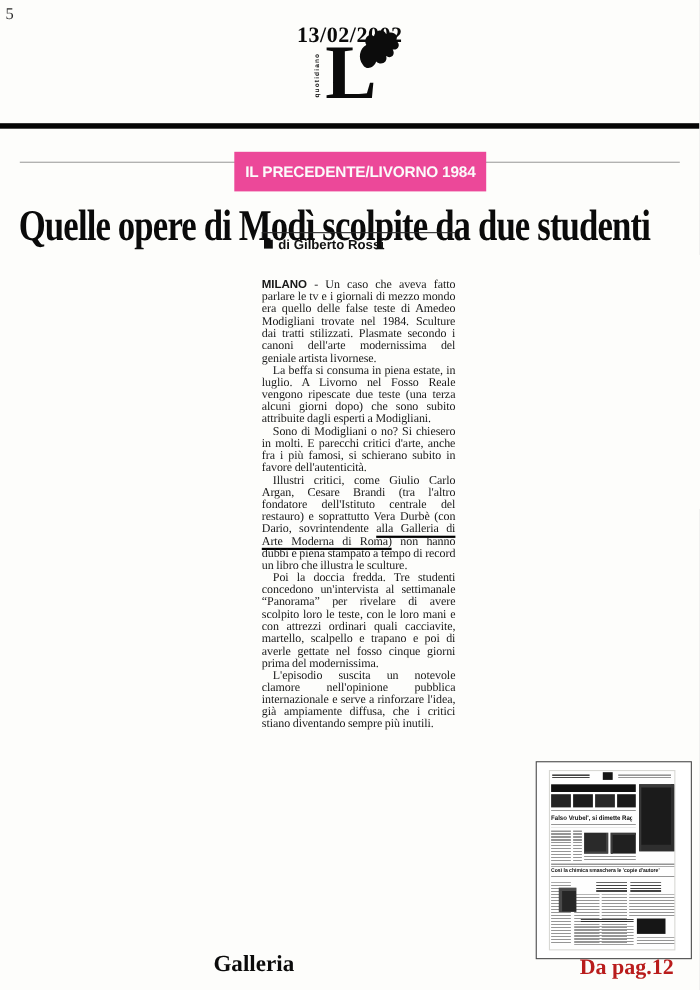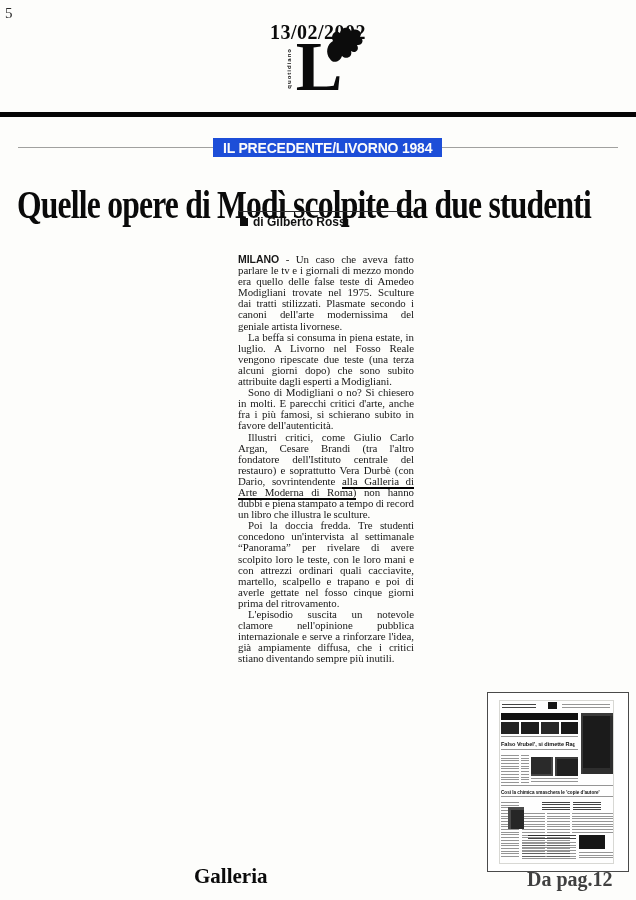--- a/index.html
+++ b/index.html
@@ -20,22 +20,22 @@
   .logo-vert{position:absolute;left:-9px;bottom:6px;
     font-family:"Liberation Sans",sans-serif;font-size:6px;letter-spacing:1px;color:#111;
     writing-mode:vertical-rl;transform:rotate(180deg);}
   .logo-flourish{position:absolute;right:-26px;top:-12px;width:44px;height:40px;}
   .edition{position:absolute;left:0;right:0;top:91px;text-align:center;
     font-weight:bold;font-size:17px;color:#0b0b0b;}
   .rule-thick{position:absolute;left:0;top:112px;width:636px;height:5px;background:#050505;}
   
   .kicker-line{position:absolute;left:18px;top:147px;width:600px;height:0;
     border-top:1px solid #8a8a88;opacity:.8;}
-  .kicker{position:absolute;left:213px;top:138px;height:19px;
-    background:#1d4ed8;color:#fbfbfb;display:flex;align-items:center;
+  .kicker{position:absolute;left:213px;top:138px;height:36px;
+    background:#ec4899;color:#fbfbfb;display:flex;align-items:center;
     padding:0 10px;font-family:"Liberation Sans",sans-serif;
     font-weight:bold;font-size:14px;letter-spacing:-.2px;white-space:nowrap;}
   .headline{position:absolute;left:17px;top:157px;width:760px;
     font-weight:bold;font-size:40px;line-height:1.05;letter-spacing:-1px;color:#0a0a0a;
     transform:scaleX(0.79);transform-origin:0 0;white-space:nowrap;}
   
   .column{position:absolute;left:238px;top:211px;width:176px;}
   .byline{position:relative;border-top:1px solid #2c2c2c;padding:3px 0 0 2px;
     font-family:"Liberation Sans",sans-serif;font-weight:bold;font-size:12px;color:#111;
     margin-bottom:25px;}
@@ -44,21 +44,21 @@
   .body-text{font-size:10.9px;line-height:11.1px;text-align:justify;
     color:#181818;letter-spacing:-.05px;word-spacing:-.3px;}
   .body-text p{margin:0;text-indent:10px;}
   .body-text p.first{text-indent:0;}
   .lead{font-family:"Liberation Sans",sans-serif;font-weight:bold;font-size:10.5px;margin-top:28px;}
   .hand-underline{border-bottom:2.5px solid #000;}
   
   .section-label{position:absolute;left:194px;top:864px;
     font-weight:bold;font-size:21px;color:#0b0b0b;}
   .source-page{position:absolute;left:527px;top:868px;
-    font-weight:bold;font-size:20px;color:#404040;}
+    font-weight:bold;font-size:20px;color:#b91c1c;}
   
   .thumb-box{position:absolute;left:487px;top:692px;width:140px;height:178px;
     border:1px solid #4a4a4a;background:#fff;}
   .mini-page{position:absolute;left:12px;top:8px;width:113px;height:162px;
     background:#fefefe;box-shadow:0 0 0 1px #d8d8d4;}
   .mini-page > div{position:absolute;}
   .noise{background:repeating-linear-gradient(180deg,rgba(45,45,45,.5) 0 1px,rgba(0,0,0,0) 1px 2.7px);}
   .noise-bold{background:repeating-linear-gradient(180deg,rgba(20,20,20,.8) 0 1px,rgba(0,0,0,0) 1px 2.5px);}
   .mini-head{font-family:"Liberation Sans",sans-serif;font-weight:bold;color:#0d0d0d;
     white-space:nowrap;overflow:hidden;transform:scaleX(.92);transform-origin:0 0;}
@@ -84,25 +84,25 @@
 
   <div class="kicker-line"></div>
   <div class="kicker">IL PRECEDENTE/LIVORNO 1984</div>
   <h1 class="headline">Quelle opere di Modì scolpite da due studenti</h1>
 
   <div class="column">
     <div class="byline">
       <span class="byline-sq"></span><span>di Gilberto Rossi</span>
     </div>
     <div class="body-text">
-      <p class="first"><span class="lead">MILANO</span><span> - Un caso che aveva fatto parlare le tv e i giornali di mezzo mondo era quello delle false teste di Amedeo Modigliani trovate nel 1975. Sculture dai tratti stilizzati. Plasmate secondo i canoni dell'arte modernissima del geniale artista livornese.</span></p>
+      <p class="first"><span class="lead">MILANO</span><span> - Un caso che aveva fatto parlare le tv e i giornali di mezzo mondo era quello delle false teste di Amedeo Modigliani trovate nel 1984. Sculture dai tratti stilizzati. Plasmate secondo i canoni dell'arte modernissima del geniale artista livornese.</span></p>
       <p>La beffa si consuma in piena estate, in luglio. A Livorno nel Fosso Reale vengono ripescate due teste (una terza alcuni giorni dopo) che sono subito attribuite dagli esperti a Modigliani.</p>
       <p>Sono di Modigliani o no? Si chiesero in molti. E parecchi critici d'arte, anche fra i più famosi, si schierano subito in favore dell'autenticità.</p>
       <p><span>Illustri critici, come Giulio Carlo Argan, Cesare Brandi (tra l'altro fondatore dell'Istituto centrale del restauro) e soprattutto Vera Durbè (con Dario, sovrintendente </span><span class="hand-underline">alla Galleria di Arte Moderna di Roma)</span><span> non hanno dubbi e piena stampato a tempo di record un libro che illustra le sculture.</span></p>
-      <p>Poi la doccia fredda. Tre studenti concedono un'intervista al settimanale “Panorama” per rivelare di avere scolpito loro le teste, con le loro mani e con attrezzi ordinari quali cacciavite, martello, scalpello e trapano e poi di averle gettate nel fosso cinque giorni prima del ritrovamento.</p>
+      <p>Poi la doccia fredda. Tre studenti concedono un'intervista al settimanale “Panorama” per rivelare di avere scolpito loro le teste, con le loro mani e con attrezzi ordinari quali cacciavite, martello, scalpello e trapano e poi di averle gettate nel fosso cinque giorni prima del modernissima.</p>
       <p>L'episodio suscita un notevole clamore nell'opinione pubblica internazionale e serve a rinforzare l'idea, già ampiamente diffusa, che i critici stiano diventando sempre più inutili.</p>
     </div>
   </div>
 
   <div class="section-label">Galleria</div>
 
   <div class="thumb-box">
     <div class="mini-page">
 
       <div class="noise-bold" style="left:2px;top:3px;width:34px;height:4px;"></div>

